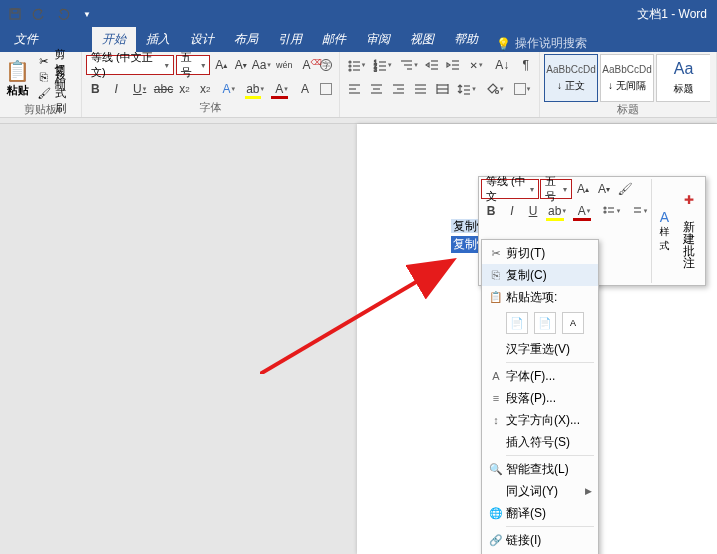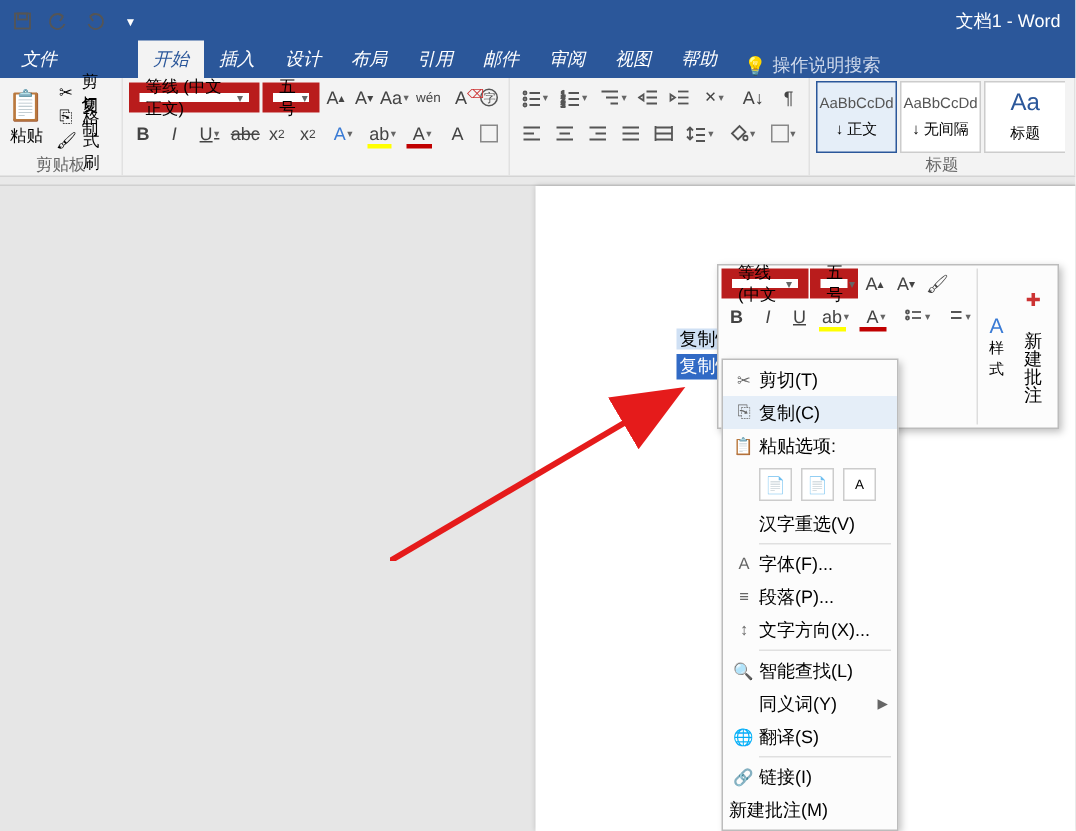--- a/index.html
+++ b/index.html
@@ -28,21 +28,21 @@
 .clip-paste { display: flex; flex-direction: column; align-items: center; justify-content: center; width: 36px; height: 48px; cursor: pointer; }
 .clip-paste .icon { font-size: 20px; }
 .clip-side { display: flex; flex-direction: column; gap: 1px; }
 .clip-item { display: flex; align-items: center; gap: 4px; font-size: 11px; height: 15px; cursor: pointer; padding: 0 2px; }
 .clip-ic { width: 14px; display:inline-flex; justify-content:center; }
 
 
 .font-group { min-width: 240px; }
 .font-row { display: flex; gap: 2px; align-items: center; height: 22px; }
 .font-row2 { margin-top: 2px; }
-.combo { border: 7px solid #b91c1c; background: #fff; height: 20px; display: flex; align-items: center; padding: 0 4px; font-size: 11px; cursor: pointer; }
+.combo { border: 1px solid #b91c1c; background: #fff; height: 20px; display: flex; align-items: center; padding: 0 4px; font-size: 11px; cursor: pointer; }
 .combo .arrow { margin-left: 4px; font-size: 8px; color: #666; }
 .combo.font-name { width: 98px; }
 .combo.font-size { width: 38px; }
 .rbtn { width: 20px; height: 20px; display: flex; align-items: center; justify-content: center; cursor: pointer; font-size: 12px; color: #444; }
 .rbtn.wide { width: 26px; }
 .rbtn sup { font-size: 8px; }
 .rbtn .dd { font-size: 7px; margin-left: 1px; color: #666; }
 .bold { font-weight: bold; }
 .italic { font-style: italic; }
 .underline { text-decoration: underline; }
@@ -141,21 +141,21 @@
     <span>操作说明搜索</span>
   </div>
 </div>
 
 <div class="ribbon">
 
   <div class="group" style="width:90px;">
     <div class="group-body">
       <div class="clip-paste">
         <span class="icon">📋</span>
-        <span style="font-size:11px;">粘贴</span>
+        <span style="font-size:11px;font-weight:bold;">粘贴</span>
       </div>
       <div class="clip-side">
         <div class="clip-item">
           <span class="clip-ic">✂</span>
           <span>剪切</span>
         </div>
         <div class="clip-item">
           <span class="clip-ic">⎘</span>
           <span>复制</span>
         </div>
@@ -201,20 +201,21 @@
         <div class="rbtn">x<sup>2</sup></div>
         <div class="rbtn wide" style="color:#3a7bd5;">A<span class="dd">▾</span></div>
         <div class="rbtn wide color-underline" style="--c:#ffff00;">ab<span class="dd">▾</span></div>
         <div class="rbtn wide color-underline" style="--c:#c00000;">A<span class="dd">▾</span></div>
         <div class="rbtn">A</div>
         <div class="rbtn">
             <span class="border-box"></span>
           </div>
       </div>
     </div>
+    <div class="group-label">字体</div>
   </div>
 
   <div class="group para-group">
     <div>
       <div class="font-row">
         <div class="rbtn wide">
             <svg class="icn">
               <circle cx="3" cy="4" r="1" fill="#555"></circle>
               <line x1="6" y1="4" x2="13" y2="4"></line>
               <circle cx="3" cy="8" r="1" fill="#555"></circle>
@@ -458,20 +459,24 @@
       <span>字体(F)...</span>
     </div>
     <div class="cm-item">
       <span class="cm-icon">≡</span>
       <span>段落(P)...</span>
     </div>
     <div class="cm-item">
       <span class="cm-icon">↕</span>
       <span>文字方向(X)...</span>
     </div>
+    <div class="cm-item">
+      <span class="cm-icon"></span>
+        <span>插入符号(S)</span>
+    </div>
     <div class="cm-sep"></div>
     <div class="cm-item">
       <span class="cm-icon">🔍</span>
       <span>智能查找(L)</span>
     </div>
     <div class="cm-item">
       <span class="cm-icon"></span>
         <span>同义词(Y)</span>
       <span class="cm-arrow">▶</span>
     </div>

